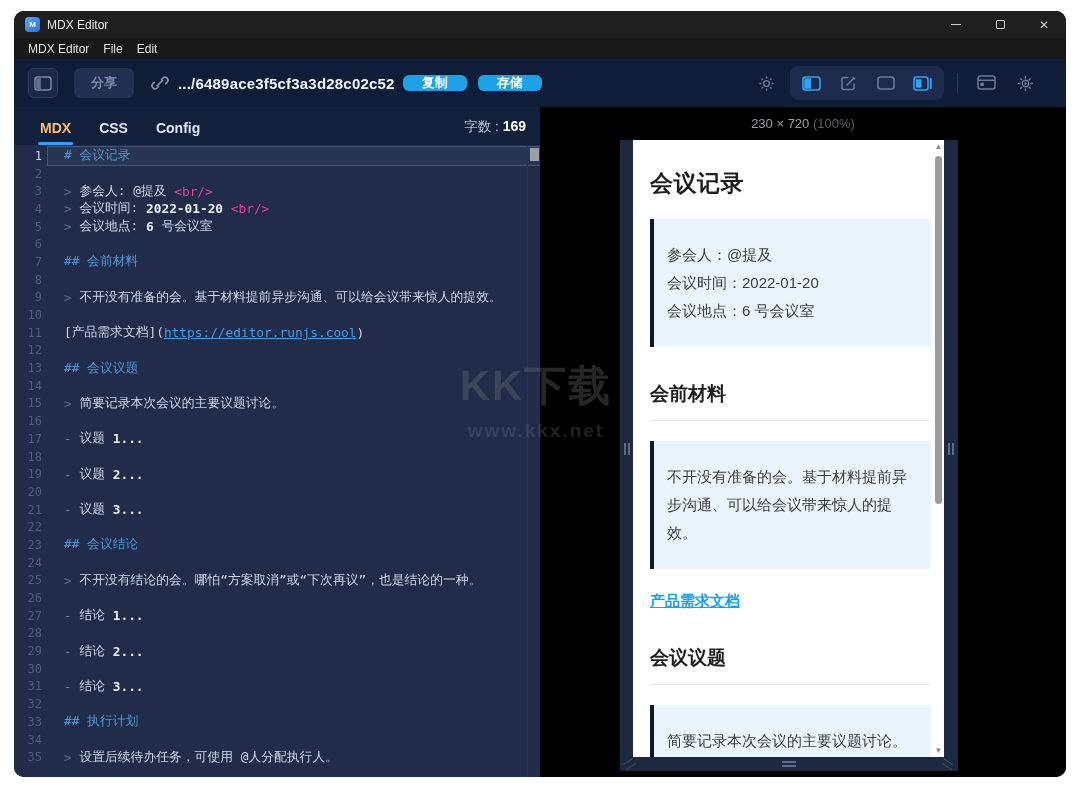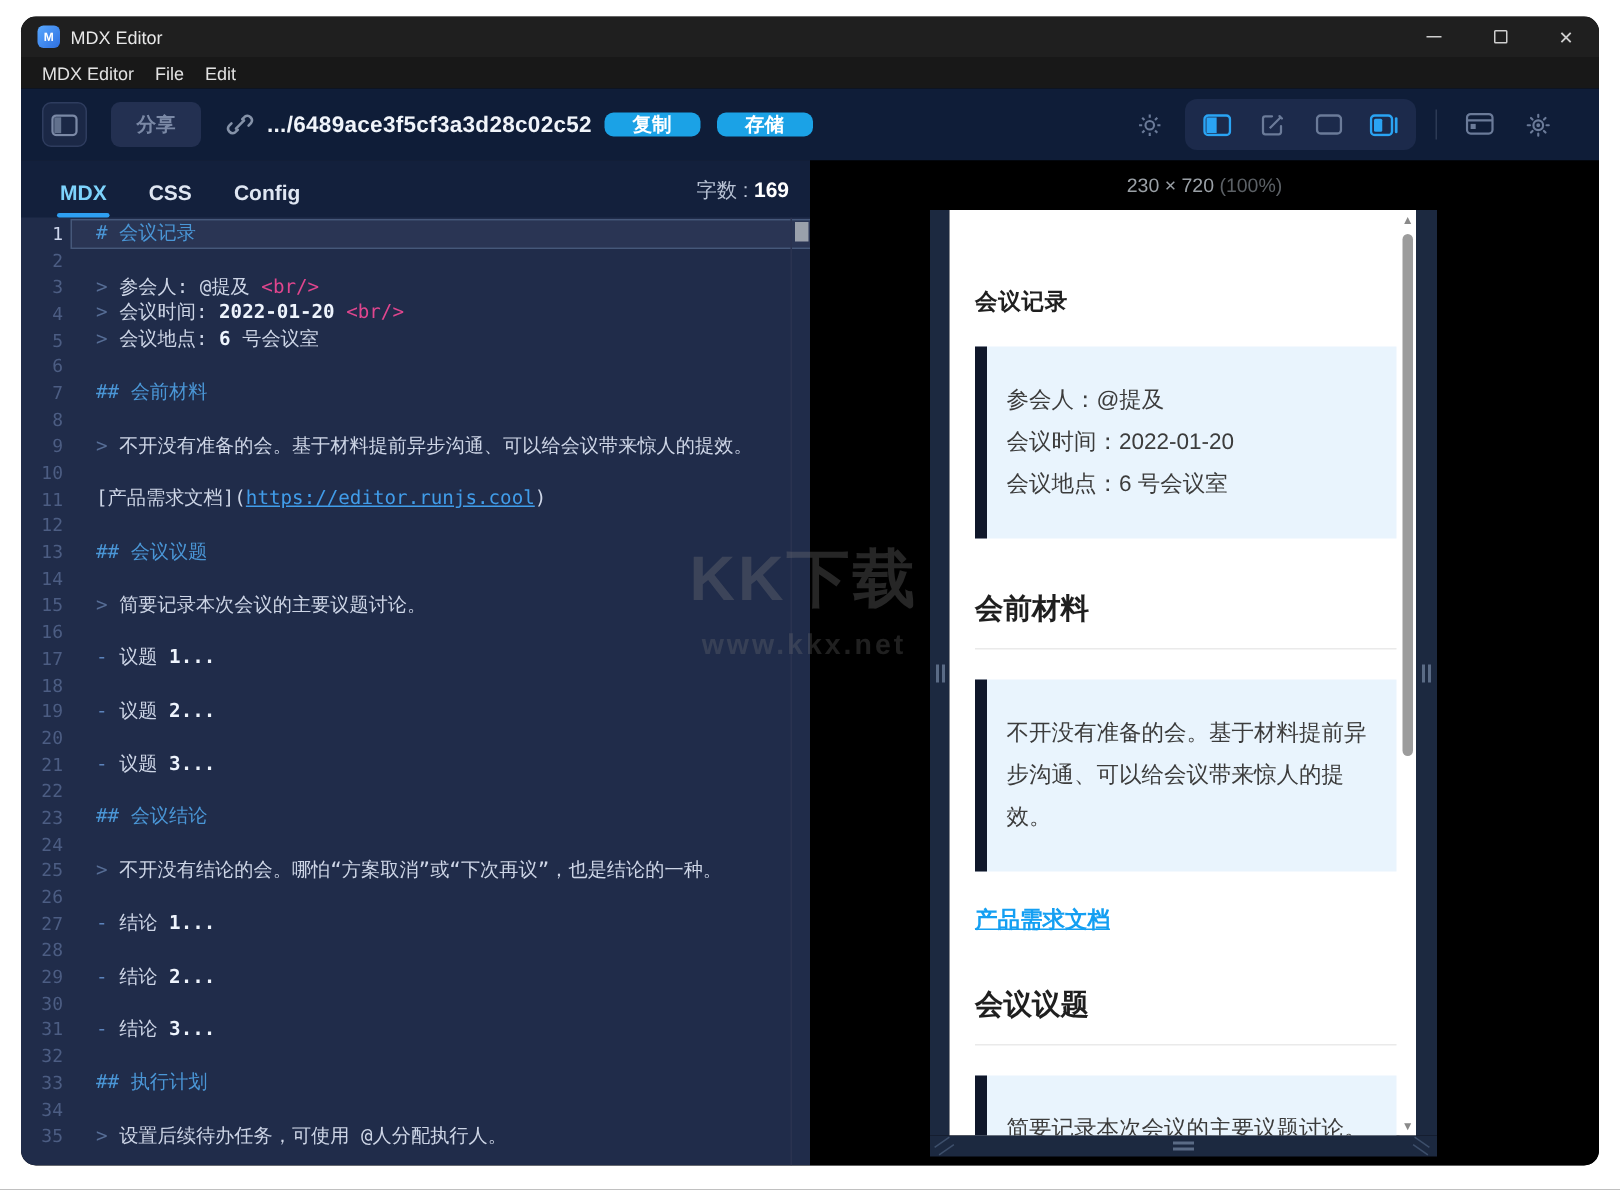--- a/index.html
+++ b/index.html
@@ -41,21 +41,21 @@
   .view-slot { width:33px; height:28px; display:flex; align-items:center; justify-content:center; border-radius:6px; }
   .tb-divider { width:1px; height:20px; background:#2c3a55; margin:0 4px; }
 
   
   .main { flex:1; display:flex; min-height:0; }
 
   
   .left-panel { width:526px; flex:none; background:#202c4a; display:flex; flex-direction:column; }
   .tabbar { height:38px; background:#13203c; display:flex; align-items:flex-end; padding:0 14px 0 24px; flex:none; }
   .tab { font-size:14px; font-weight:bold; color:#dfe6f2; padding:0 2px 9px 2px; margin-right:24px; position:relative; }
-  .tab.active { color:#7dd3fc; }
+  .tab.active { color:#fdba74; }
   .tab.active::after { content:""; position:absolute; left:0; right:0; bottom:0; height:3px; background:#2e9ff2; border-radius:2px; }
   .wordcount { margin-left:auto; padding-bottom:9px; font-size:13.5px; color:#b8c2d4; }
   .wordcount b { color:#fff; font-size:14px; }
 
   .editor { flex:1; position:relative; font-family:"DejaVu Sans Mono",monospace; font-size:12.8px; padding-top:2px; overflow:hidden; }
   .ed-line { display:flex; height:17.7px; align-items:center; }
   .gutter { width:28px; flex:none; text-align:right; color:#4c5d83; font-size:12px; }
   .codearea { flex:1; margin-left:6px; padding-left:16px; white-space:pre; color:#cdd5e6; height:100%; display:flex; align-items:center; }
   .ed-line.active .gutter { color:#cdd6ec; }
   .ed-line.active .codearea { background:#2a3554; outline:1px solid #46587a; }
@@ -81,23 +81,23 @@
   .hhandle i { width:14px; height:2px; background:#5a6b85; display:block; }
   .corner { position:absolute; bottom:3px; width:14px; height:8px; }
   .corner i { position:absolute; display:block; width:12px; border-top:1px solid #3d4f6b; }
   .corner-l { left:2px; } .corner-r { right:2px; }
   .corner-l i:nth-child(1){ transform:rotate(-35deg); top:1px; } .corner-l i:nth-child(2){ transform:rotate(-35deg); top:6px; left:3px; }
   .corner-r i:nth-child(1){ transform:rotate(35deg); top:1px; } .corner-r i:nth-child(2){ transform:rotate(35deg); top:6px; right:3px; }
 
   .screen { width:311px; height:617px; background:#fff; position:relative; overflow:hidden; }
   .doc { position:absolute; left:0; top:0; right:11px; bottom:0; padding:6px 2px 0 17px; overflow:hidden;
     color:#3b3b3b; font-size:15px; }
-  .doc h1 { color:#1f1f1f; font-size:15px; margin:46px 0 2px; letter-spacing:0.5px; }
+  .doc h1 { color:#1f1f1f; font-size:23px; margin:22px 0 2px; letter-spacing:0.5px; }
   .doc h2 { color:#1f1f1f; font-size:19px; margin:34px 0 0; padding-bottom:13px; border-bottom:1px solid #eaeaea; }
-  .doc blockquote { margin:20px 0; background:#e9f4fd; border-left:8px solid #0f172a; padding:22px 13px; line-height:28px; color:#3c3c3c; }
+  .doc blockquote { margin:20px 0; background:#e9f4fd; border-left:4px solid #0f172a; padding:22px 13px; line-height:28px; color:#3c3c3c; }
   .doc .plink { margin:23px 0; }
   .doc .plink a { color:#149ff2; font-weight:bold; text-decoration:underline; }
   .doc ul { list-style:none; margin:8px 0 0 7px; }
   .doc li { margin:25px 0; position:relative; padding-left:17px; }
   .doc li::before { content:""; position:absolute; left:0; top:7px; width:6px; height:6px; border-radius:50%; background:#1f1f1f; }
   .pv-scrollbar { position:absolute; top:0; right:0; width:11px; bottom:0; background:#fff; }
   .pv-arrow { position:absolute; left:0; right:0; text-align:center; font-size:8px; color:#8a8a8a; }
   .pv-arrow.up { top:2px; } .pv-arrow.down { bottom:2px; }
   .pv-thumb { position:absolute; left:2px; width:7px; top:16px; height:348px; background:#9c9c9c; border-radius:4px; }
 

